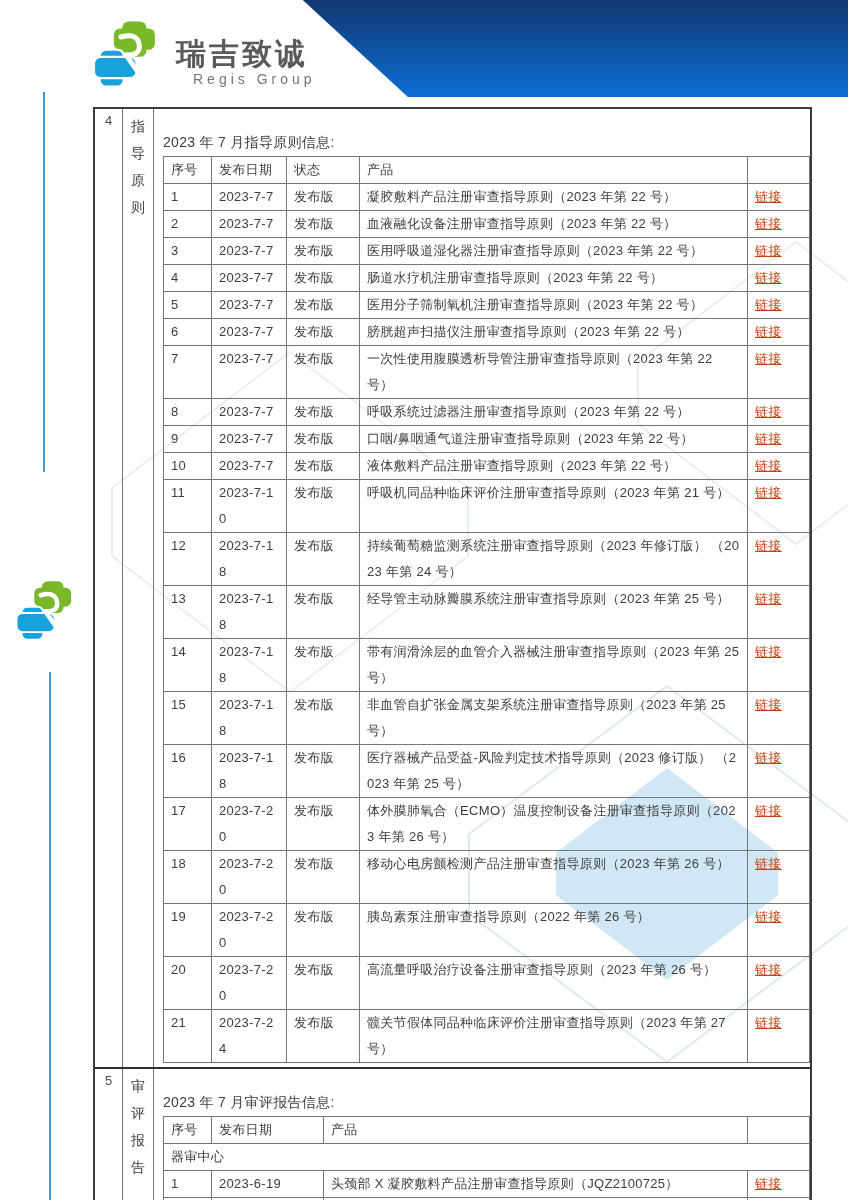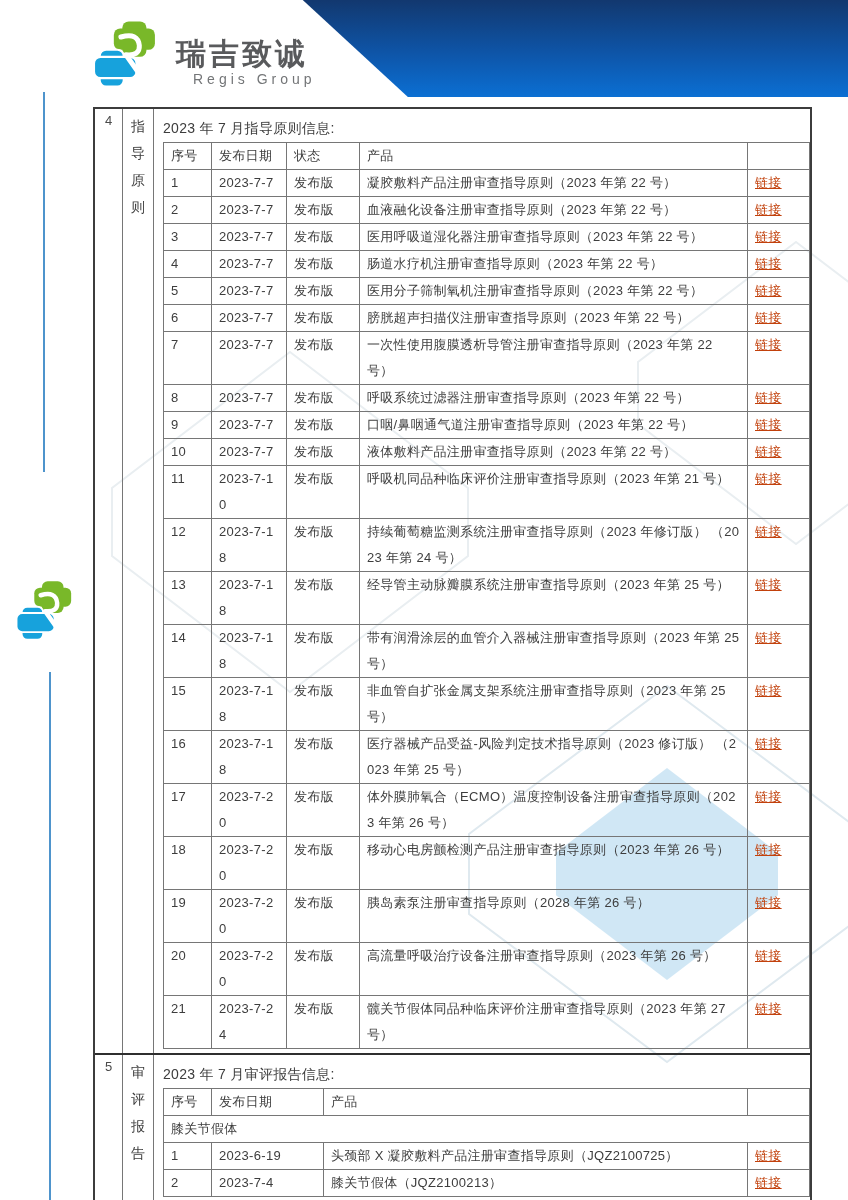--- a/index.html
+++ b/index.html
@@ -26,21 +26,21 @@
   
   .content{position:relative;z-index:1;margin:107px 36px 0 93px;width:719px;}
   .outer-table{border:2px solid #3c3c3c;}
   .outer-row{display:flex;}
   .outer-row.first{border-bottom:2px solid #2f2f2f;}
   .num-cell{width:27px;flex:none;border-right:1px solid #767676;text-align:center;
         padding-top:4px;font-size:13px;color:#4a4a4a;}
   .label-cell{width:30px;flex:none;border-right:1px solid #767676;text-align:center;
         padding-top:4px;font-size:14px;color:#3d3d3d;}
   .label-cell div{line-height:27px;}
-  .sec-content{flex:1;min-width:0;padding:6px 0 2px 0;}
+  .sec-content{flex:1;min-width:0;padding:20px 0 2px 0;}
   .sec-heading{margin:1px 0 1px 9px;line-height:25px;font-size:14px;color:#3d3d3d;letter-spacing:.3px;}
   table.subtable{border-collapse:collapse;width:calc(100% - 9px);margin:0 0 2px 9px;table-layout:fixed;}
   table.subtable td{border:1px solid #767676;line-height:26px;padding:0 7px;vertical-align:top;
         font-size:13px;color:#3d3d3d;letter-spacing:.3px;background:transparent;word-break:break-all;}
   td.group-cell{line-height:21px;}
   td.link-cell a{color:#c2410c;text-decoration:underline;cursor:pointer;}
 </style>
 </head>
 <body>
 
@@ -235,21 +235,21 @@
                   <td>18</td>
                   <td>2023-7-20</td>
                   <td>发布版</td>
                   <td>移动心电房颤检测产品注册审查指导原则（2023 年第 26 号）</td>
                   <td class="link-cell"><a>链接</a></td>
                 </tr>
                 <tr>
                   <td>19</td>
                   <td>2023-7-20</td>
                   <td>发布版</td>
-                  <td>胰岛素泵注册审查指导原则（2028 年第 26 号）</td>
+                  <td>胰岛素泵注册审查指导原则（2022 年第 26 号）</td>
                   <td class="link-cell"><a>链接</a></td>
                 </tr>
                 <tr>
                   <td>20</td>
                   <td>2023-7-20</td>
                   <td>发布版</td>
                   <td>高流量呼吸治疗设备注册审查指导原则（2023 年第 26 号）</td>
                   <td class="link-cell"><a>链接</a></td>
                 </tr>
                 <tr>
@@ -282,21 +282,21 @@
                 <col style="width: 62px;">
               </colgroup>
               <tbody>
                 <tr>
                   <td>序号</td>
                   <td>发布日期</td>
                   <td>产品</td>
                   <td></td>
                 </tr>
                 <tr>
-                  <td colspan="4" class="group-cell">膝关节假体</td>
+                  <td colspan="4" class="group-cell">器审中心</td>
                 </tr>
                 <tr>
                   <td>1</td>
                   <td>2023-6-19</td>
                   <td>头颈部 X 凝胶敷料产品注册审查指导原则（JQZ2100725）</td>
                   <td class="link-cell"><a>链接</a></td>
                 </tr>
                 <tr>
                   <td>2</td>
                   <td>2023-7-4</td>

